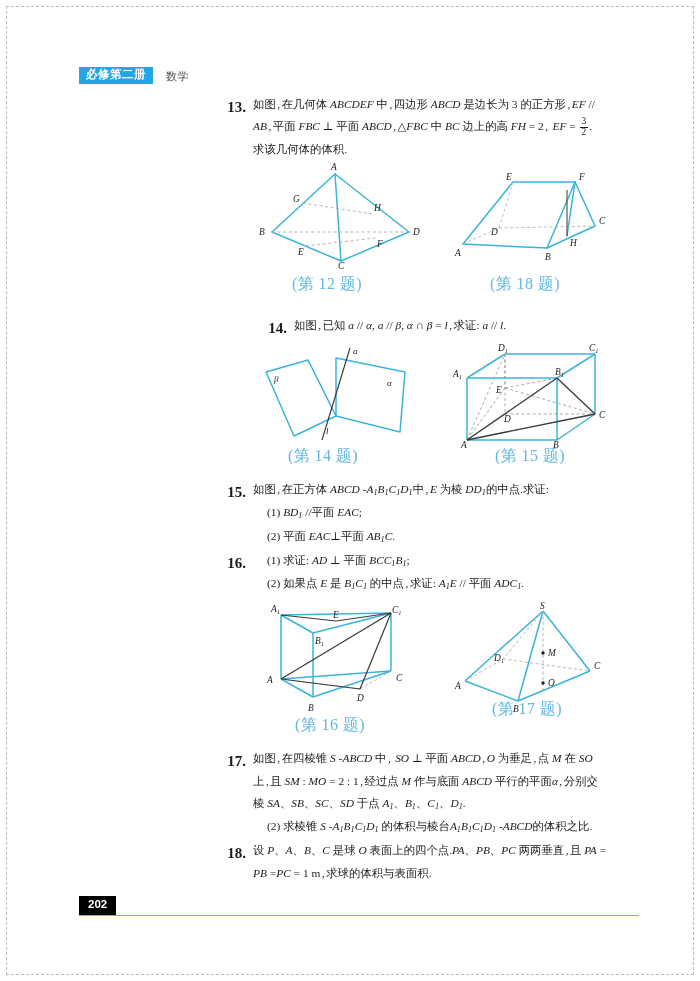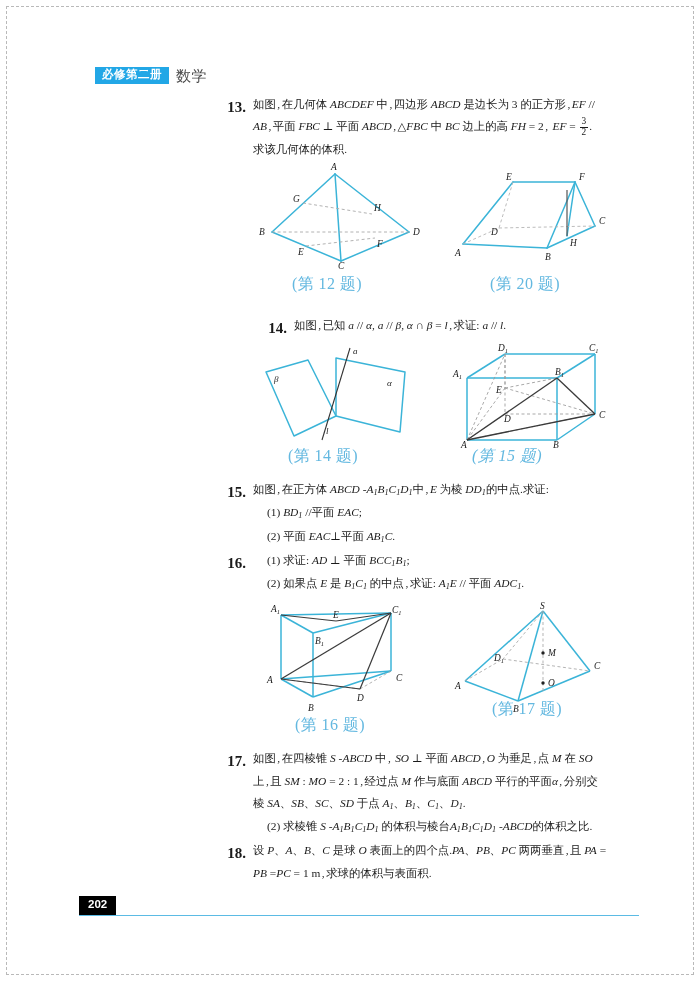--- a/index.html
+++ b/index.html
@@ -17,37 +17,37 @@
     position: absolute;
     left: 6px; top: 6px;
     width: 688px; height: 969px;
     border: 1px dashed #b9b9b9;
     background: #fff;
   }
 
   
   .runhead {
     position: absolute;
-    left: 88px; top: 60px;
-    display: flex; align-items: flex-start; gap: 7px;
+    left: 72px; top: 60px;
+    display: flex; align-items: flex-end; gap: 13px;
   }
   .runhead-badge {
     background: #22a7e6;
     color: #ffffff;
     font-family: "Liberation Sans", sans-serif;
     font-size: 11.5px;
     font-weight: bold;
     letter-spacing: .5px;
     padding: 2px 7px 3px 7px;
     line-height: 1;
   }
   .runhead-sub {
     color: #4b4b4b;
     font-family: Liberation Sans, sans-serif;
-    font-size: 15px;
+    font-size: 11px;
     letter-spacing: .5px;
   }
 
   
   .col {
     position: absolute;
     left: 218px; top: 86px;
     width: 420px;
   }
 
@@ -201,21 +201,21 @@
           <path d="M112 64 L112 18" stroke="#555" stroke-width="1.2" fill="none"></path>
           <text class="lbl" x="51" y="8">E</text>
           <text class="lbl" x="124" y="8">F</text>
           <text class="lbl" x="0" y="84">A</text>
           <text class="lbl" x="90" y="88">B</text>
           <text class="lbl" x="144" y="52">C</text>
           <text class="lbl" x="36" y="63">D</text>
           <text class="lbl" x="115" y="74">H</text>
         </svg>
       </div>
-      <div class="cap" style="left:220px;top:112px;">(第 20 题)</div>
+      <div class="cap" style="left:220px;top:112px;">(第 18 题)</div>
     </div>
 
     <div class="prob" style="margin-top:24px;margin-left:41px;">
       <span class="num">14.</span>
       <div class="body">
         如图<span class="op">,</span>已知 <i class="v">a</i> // <i class="v">α</i>, <i class="v">a</i> // <i class="v">β</i>, <i class="v">α</i> ∩ <i class="v">β</i> = <i class="v">l</i><span class="op">,</span>求证: <i class="v">a</i> // <i class="v">l</i>.
       </div>
     </div>
 
     <div class="figrow" style="height:118px;">
@@ -268,21 +268,21 @@
           <text class="lbl" x="142" y="9">C<tspan class="lbl-s" dy="2">1</tspan></text>
           <text class="lbl" x="6" y="35">A<tspan class="lbl-s" dy="2">1</tspan></text>
           <text class="lbl" x="108" y="33">B<tspan class="lbl-s" dy="2">1</tspan></text>
           <text class="lbl" x="49" y="51">E</text>
           <text class="lbl" x="57" y="80">D</text>
           <text class="lbl" x="152" y="76">C</text>
           <text class="lbl" x="14" y="106">A</text>
           <text class="lbl" x="106" y="106">B</text>
         </svg>
       </div>
-      <div class="cap" style="left:202px;top:108px;font-style:italic;">(第 15 题)</div>
+      <div class="cap" style="left:225px;top:108px;">(第 15 题)</div>
     </div>
 
     <div class="prob" style="margin-top:22px;">
       <span class="num">15.</span>
       <div class="body">
         如图<span class="op">,</span>在正方体 <i class="v">ABCD</i> -<i class="v">A</i><span class="sb">1</span><i class="v">B</i><span class="sb">1</span><i class="v">C</i><span class="sb">1</span><i class="v">D</i><span class="sb">1</span>中<span class="op">,</span><i class="v">E</i> 为棱 <i class="v">DD</i><span class="sb">1</span>的中点.求证:
       </div>
       <div class="sub">
         (1) <i class="v">BD</i><span class="sb">1</span> //平面 <i class="v">EAC</i>;
       </div>

